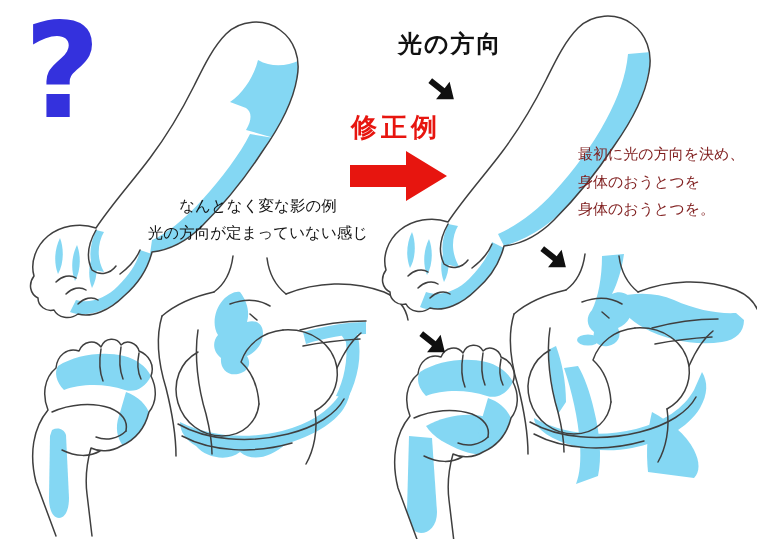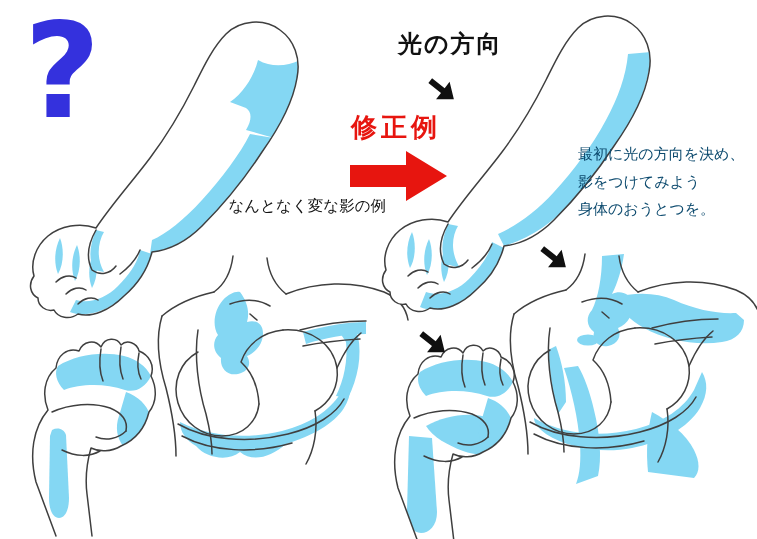--- a/index.html
+++ b/index.html
@@ -27,25 +27,25 @@
   .question-mark{
     position:absolute;left:24px;top:2px;
     font-size:132px;font-weight:bold;line-height:1.05;
     color:var(--question-blue);
     font-family:"DejaVu Sans","Liberation Sans",sans-serif;
   }
   .light-direction{left:398px;top:28px;font-size:24px;font-weight:600;letter-spacing:2px;}
   .correction{left:351px;top:110px;font-size:26px;font-weight:bold;color:var(--accent-red);letter-spacing:4px;}
   .caption-bad{
     position:absolute;left:130px;top:192px;width:256px;
-    font-size:15.5px;line-height:27px;text-align:right;color:#141414;
+    font-size:15.5px;line-height:27px;text-align:center;color:#141414;
   }
   .caption-good{
     position:absolute;left:578px;top:140px;
-    font-size:15px;line-height:27.5px;color:#0c4a6e;
+    font-size:15px;line-height:27.5px;color:#7f1d1d;
   }
 </style>
 </head>
 <body>
 
 <div class="canvas">
 
   <svg class="art" viewBox="0 0 757 539">
     <defs>
 
@@ -176,21 +176,22 @@
   </svg>
 
   <div class="question-mark">?</div>
 
   <div class="label light-direction">光の方向</div>
 
   <div class="label correction">修正例</div>
 
   <div class="caption-bad">
     <div>なんとなく変な影の例</div>
+    <div>光の方向が定まっていない感じ</div>
   </div>
 
   <div class="caption-good">
     <div>最初に光の方向を決め、</div>
-    <div>影をつけてみよう</div>
+    <div>身体のおうとつを</div>
     <div>身体のおうとつを。</div>
   </div>
 
 </div>
 
 </body></html>

